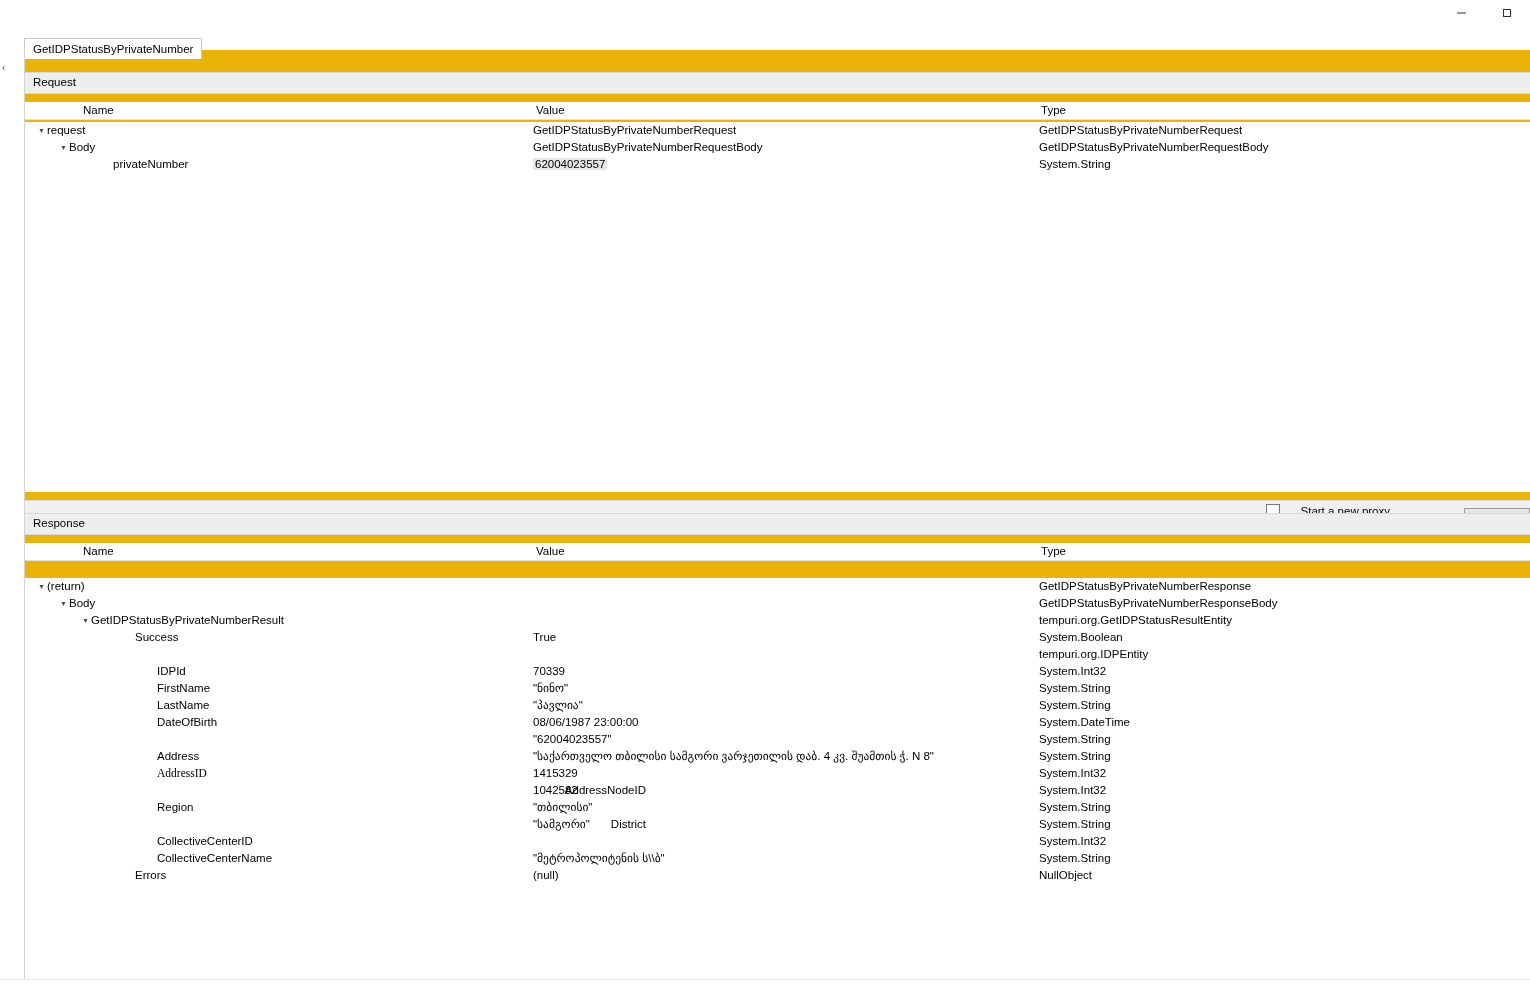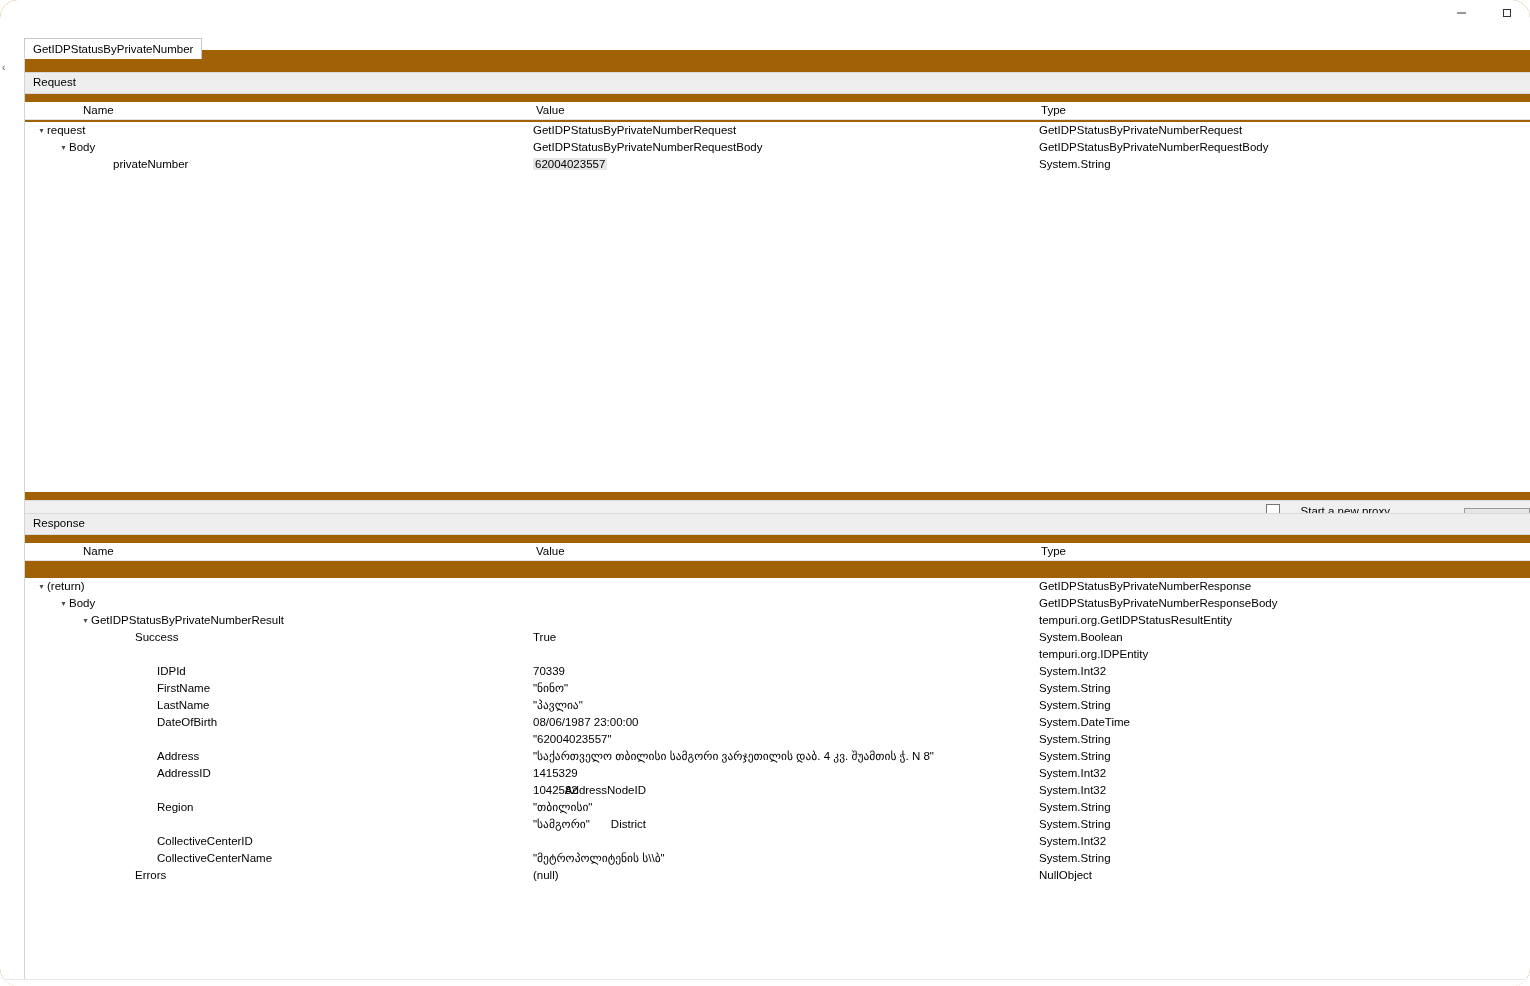--- a/index.html
+++ b/index.html
@@ -8,22 +8,21 @@
     background: #ffffff;
     font-family: "Liberation Sans", sans-serif;
     font-size: 12px;
     color: #000000;
   }
   #app {
     position: relative;
     width: 1530px;
     height: 986px;
     overflow: hidden;
-    background: #a16207;
-    border-radius: 18px;
+    background: #eab308;
   }
 
   
   .titlebar {
     position: absolute;
     top: 0; left: 0;
     width: 1530px;
     height: 25px;
     background: #ffffff;
     border-bottom: 1px solid #ffffff;
@@ -356,21 +355,21 @@
       <div class="row">
         <div class="cell-value"><span>"62004023557"</span></div>
         <div class="cell-type"><span>System.String</span></div>
       </div>
       <div class="row">
         <div class="cell-name" style="padding-left: 121px;"><span class="twisty"></span><span class="name-text">Address</span></div>
         <div class="cell-value"><span>"საქართველო თბილისი სამგორი ვარჯეთილის დაბ. 4 კვ. შუამთის ჭ. N 8"</span></div>
         <div class="cell-type"><span>System.String</span></div>
       </div>
       <div class="row">
-        <div class="cell-name" style="padding-left: 121px;"><span class="twisty"></span><span class="name-text">AddressID</span></div>
+        <div class="cell-name" style="padding-left: 121px; font-family: Liberation Serif, serif;"><span class="twisty"></span><span class="name-text">AddressID</span></div>
         <div class="cell-value"><span>1415329</span></div>
         <div class="cell-type"><span>System.Int32</span></div>
       </div>
       <div class="row">
         <div class="cell-name" style="padding-left: 121px; text-align: right;"><span class="twisty"></span><span class="name-text">AddressNodeID</span></div>
         <div class="cell-value"><span>1042582</span></div>
         <div class="cell-type"><span>System.Int32</span></div>
       </div>
       <div class="row">
         <div class="cell-name" style="padding-left: 121px;"><span class="twisty"></span><span class="name-text">Region</span></div>

